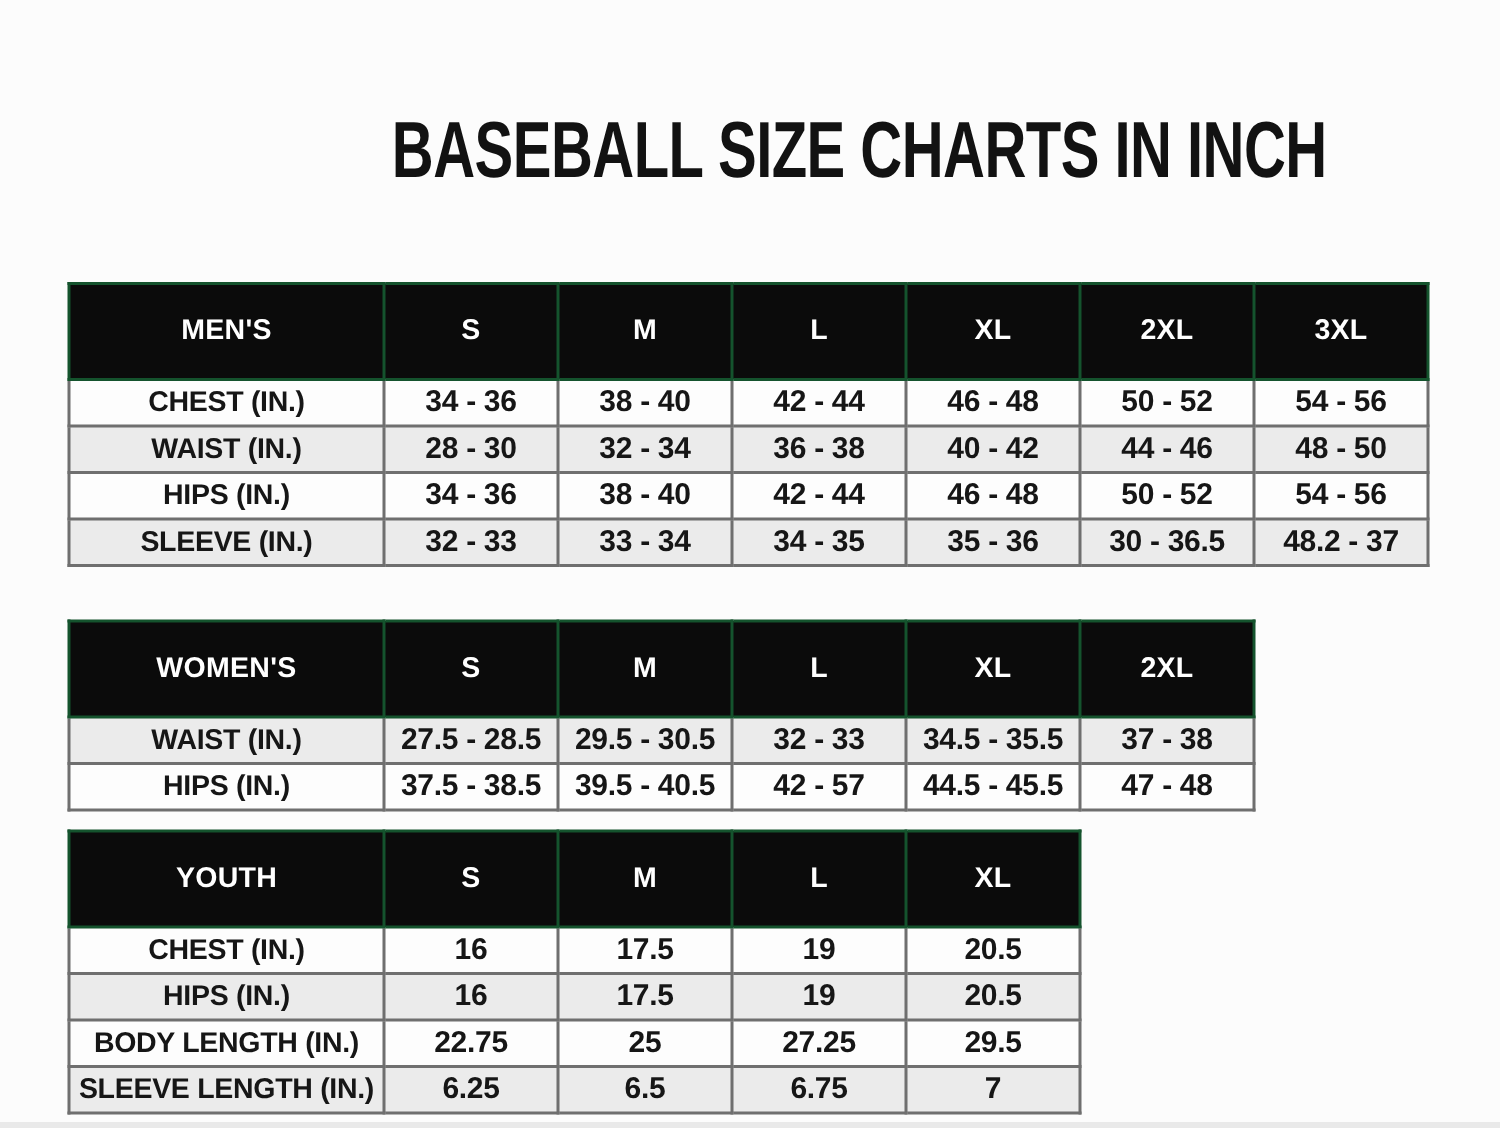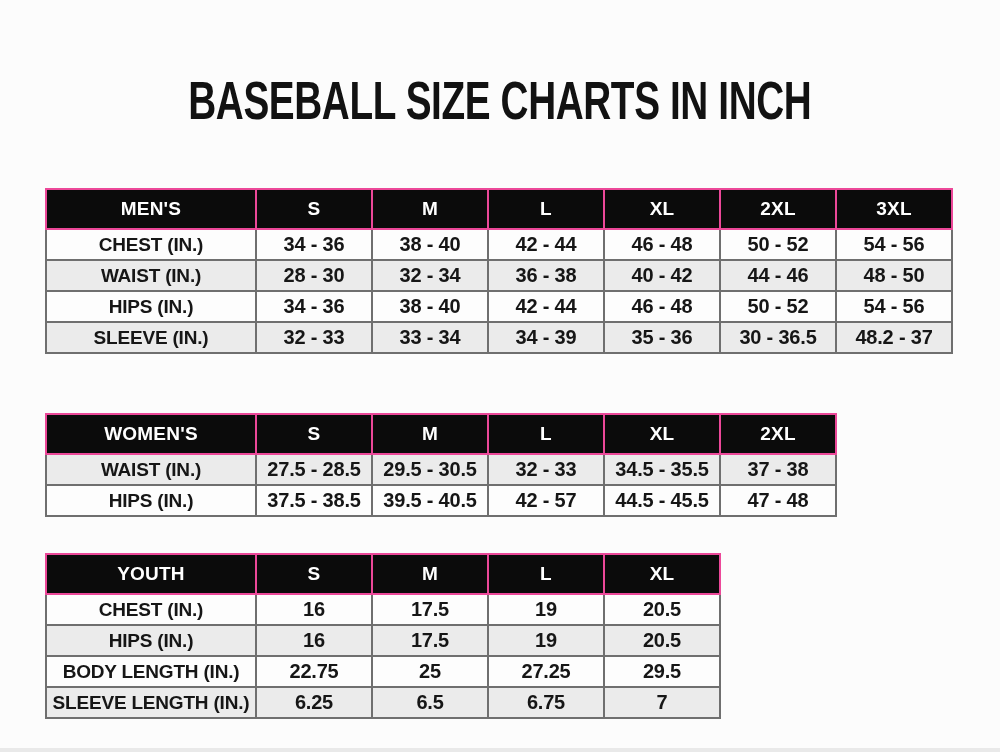--- a/index.html
+++ b/index.html
@@ -13,21 +13,21 @@
     background: #fcfcfc;
     font-family: "Liberation Sans", "DejaVu Sans", sans-serif;
     overflow: hidden;
   }
   
   .title-wrap {
     position: absolute;
     top: 70px;
     left: 0;
     width: 1000px;
-    text-align: center;
+    text-align: right;
   }
   .title-text {
     display: inline-block;
     font-size: 53px;
     font-weight: 700;
     color: #121212;
     letter-spacing: -0.5px;
     white-space: nowrap;
     transform: scaleX(0.73);
     transform-origin: center;
@@ -45,23 +45,23 @@
   #table-youth  { top: 553px; border-radius: 14px; }
 
   .size-table th {
     background: #0b0b0b;
     color: #ffffff;
     font-size: 19px;
     font-weight: 700;
     height: 30px;
     text-align: center;
     vertical-align: middle;
-    border: 2px solid #ec4899;
+    border: 2px solid #14532d;
     letter-spacing: 0.2px;
-    padding: 4px;
+    padding: 16px;
   }
   .size-table td {
     border: 2px solid #6f6f6f;
     color: #161616;
     font-size: 20px;
     font-weight: 700;
     height: 29px;
     text-align: center;
     vertical-align: middle;
     letter-spacing: -0.2px;
@@ -138,21 +138,21 @@
         <td>38 - 40</td>
         <td>42 - 44</td>
         <td>46 - 48</td>
         <td>50 - 52</td>
         <td>54 - 56</td>
       </tr>
       <tr class="alt">
         <td class="row-label">SLEEVE (IN.)</td>
         <td>32 - 33</td>
         <td>33 - 34</td>
-        <td>34 - 39</td>
+        <td>34 - 35</td>
         <td>35 - 36</td>
         <td>30 - 36.5</td>
         <td>48.2 - 37</td>
       </tr>
     </tbody>
   </table>
 
 <table class="size-table" id="table-womens">
     <colgroup>
       <col style="width: 210px;">

